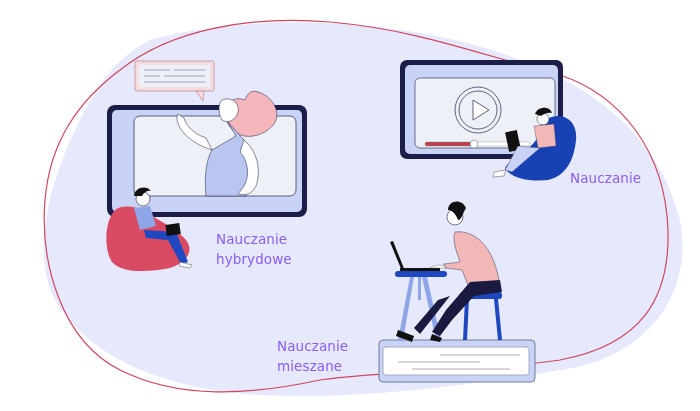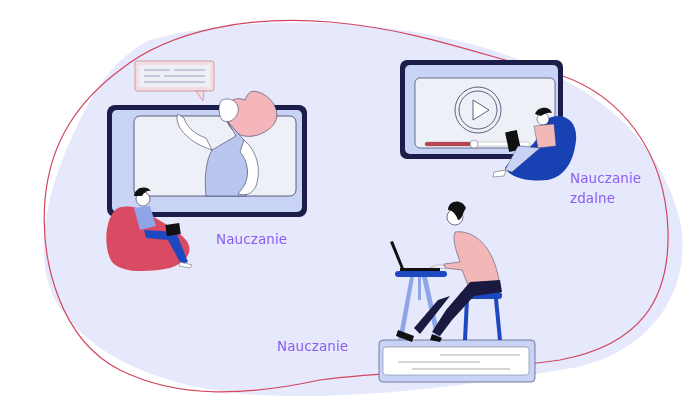--- a/index.html
+++ b/index.html
@@ -127,21 +127,22 @@
       <path d="M470,282 L500,280 L502,292 L474,296 L452,320 L440,336 L432,332 L446,310 Z" fill="#1a1a40"></path>
       <path d="M450,296 L438,300 L414,328 L420,334 Z" fill="#1a1a40"></path>
       <path d="M398,330 L414,336 L412,342 L396,336 Z" fill="#111"></path>
       <path d="M432,334 L442,338 L440,342 L430,340 Z" fill="#111"></path>
       <path d="M430,268 C436,264 444,264 446,268 Z" fill="#ffffff" stroke="#555" stroke-width="0.4"></path>
     </g>
   </svg>
 
   <div class="label" id="label-hybrid">
     <span>Nauczanie</span>
+    <span>hybrydowe</span>
   </div>
   <div class="label" id="label-remote">
     <span>Nauczanie</span>
-    <span>zdalne</span>
   </div>
   <div class="label" id="label-blended">
     <span>Nauczanie</span>
+    <span>mieszane</span>
   </div>
 </div>
 
 </body></html>

